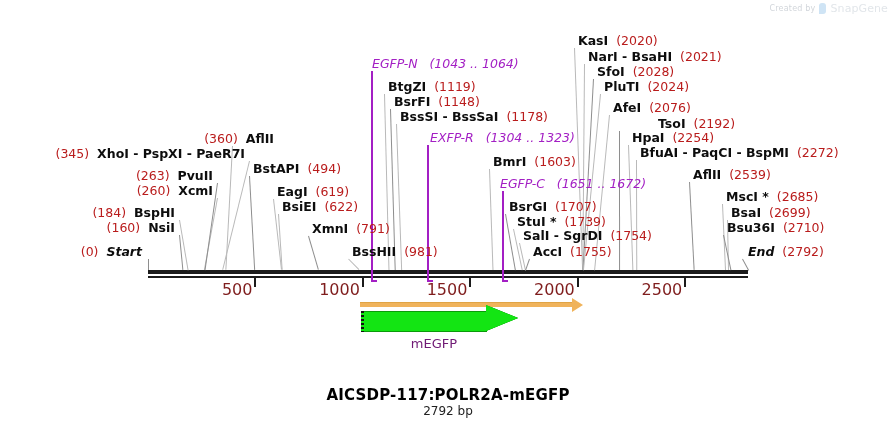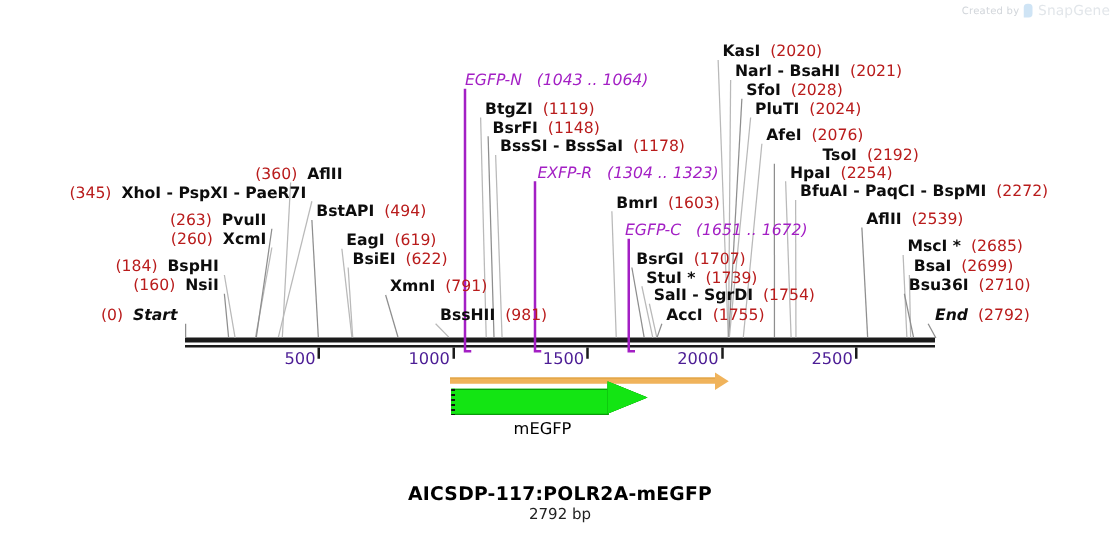--- a/index.html
+++ b/index.html
@@ -14,21 +14,21 @@
   .watermark{position:absolute;top:2px;right:8px;display:flex;align-items:center;gap:4px;}
   .wm-created{font-size:8px;color:#d2d6db;letter-spacing:.2px;margin-left:20px;}
   .wm-mark{width:7px;height:11px;background:#cfe4f5;border-radius:3px 3px 3px 0;display:inline-block;}
   .wm-name{font-size:11px;color:#e2e6ea;letter-spacing:.1px;}
 
   
   .backbone{position:absolute;left:148px;top:270px;width:600px;height:4px;background:#1b1b1b;}
   .backbone2{position:absolute;left:148px;top:276px;width:600px;height:2px;background:#1b1b1b;}
 
   .tick{position:absolute;top:278px;width:2px;height:9px;background:#1b1b1b;}
-  .ticklabel{position:absolute;top:280px;font-size:13px;color:#4c1d95;
+  .ticklabel{position:absolute;top:280px;font-size:16px;color:#7f1d1d;
              transform:translateX(-100%);padding-right:2px;white-space:nowrap;}
 
   
   .stem{position:absolute;background:#b9b9b9;width:1px;transform-origin:bottom center;}
   .stem.dark{background:#8e8e8e;}
 
   
   .pmark{position:absolute;width:2px;background:#a31fc4;}
   .pfoot{position:absolute;height:2px;background:#a31fc4;}
 
@@ -50,21 +50,21 @@
              border:1px solid #0a9b0a;box-sizing:border-box;}
   .gene-head{position:absolute;left:486px;top:305px;width:0;height:0;
              border-top:13.5px solid transparent;border-bottom:13.5px solid transparent;
              border-left:32px solid #13e513;filter:drop-shadow(0 0 0 #0a9b0a);}
   .gene-head-ol{position:absolute;left:486px;top:305px;width:0;height:0;
              border-top:13.5px solid transparent;border-bottom:13.5px solid transparent;
              border-left:32px solid #0a9b0a;z-index:-1;}
   .gene-cap{position:absolute;left:361px;top:311px;width:3px;height:21px;
             background:repeating-linear-gradient(to bottom,#111 0 2px,#13e513 2px 4px);}
   .gene-name{position:absolute;top:336px;left:434px;transform:translateX(-50%);
-             font-size:13px;color:#000000;}
+             font-size:13px;color:#701a75;}
 
   
   .title{position:absolute;top:386px;left:448px;transform:translateX(-50%);
          font-size:15px;font-weight:bold;color:#000;letter-spacing:.2px;}
   .subtitle{position:absolute;top:404px;left:448px;transform:translateX(-50%);
             font-size:12px;color:#222;}
 </style>
 </head>
 <body>
 

